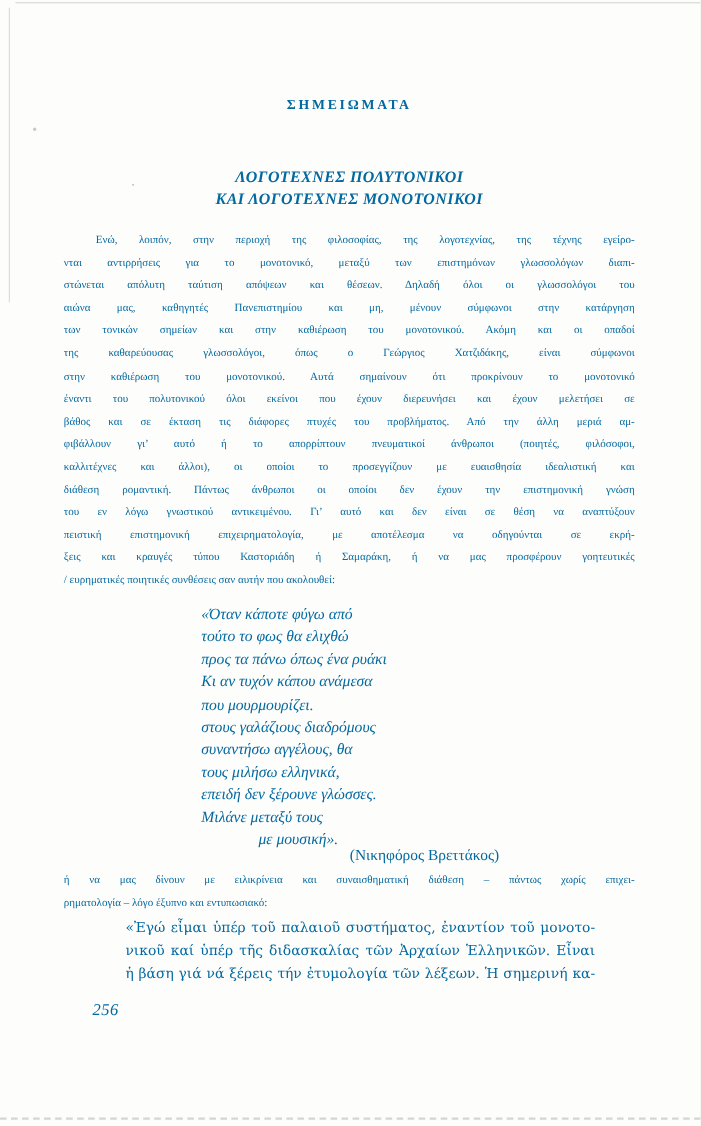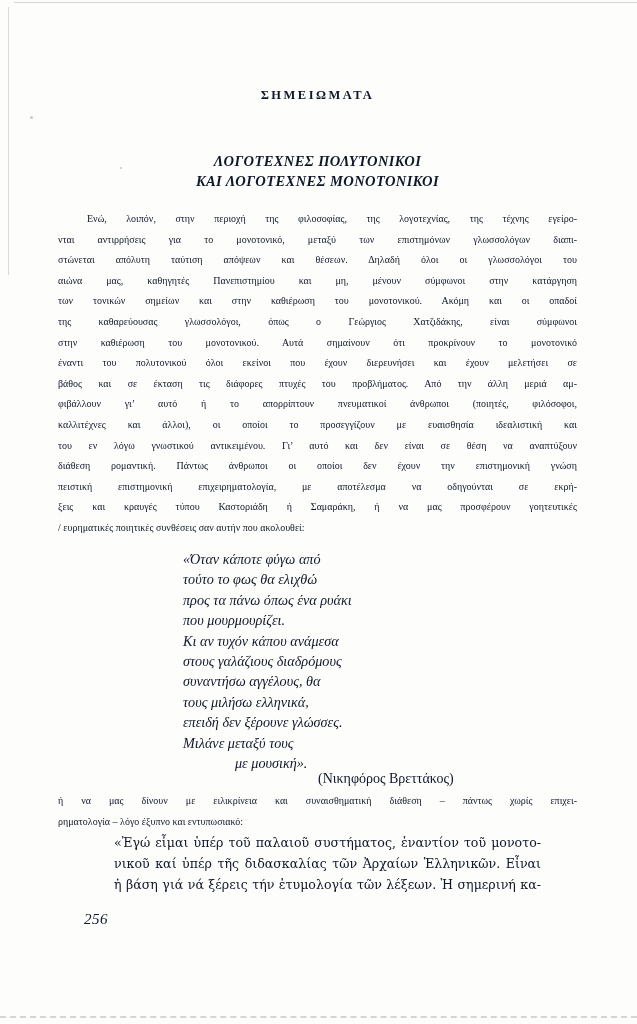--- a/index.html
+++ b/index.html
@@ -5,21 +5,21 @@
   html, body { margin: 0; padding: 0; }
   body {
     width: 637px; height: 1024px;
     background: #e9e9e6;
     font-family: "Liberation Serif", "DejaVu Serif", serif;
   }
   .page {
     position: relative;
     width: 637px; height: 1024px;
     background: #fdfdfb;
-    color: #0f172a;
+    color: #0369a1;
     overflow: hidden;
   }
   
   .scan-edge-top {
     position: absolute; top: 2px; left: 14px; right: 0;
     height: 1px; background: #d0d0ca; opacity: .85;
   }
   .scan-edge-left {
     position: absolute; left: 8px; top: 7px;
     width: 1px; height: 268px; background: #dadad4;
@@ -106,33 +106,33 @@
       <div class="jline">νται αντιρρήσεις για το μονοτονικό, μεταξύ των επιστημόνων γλωσσολόγων διαπι-</div>
       <div class="jline">στώνεται απόλυτη ταύτιση απόψεων και θέσεων. Δηλαδή όλοι οι γλωσσολόγοι του</div>
       <div class="jline">αιώνα μας, καθηγητές Πανεπιστημίου και μη, μένουν σύμφωνοι στην κατάργηση</div>
       <div class="jline">των τονικών σημείων και στην καθιέρωση του μονοτονικού. Ακόμη και οι οπαδοί</div>
       <div class="jline">της καθαρεύουσας γλωσσολόγοι, όπως ο Γεώργιος Χατζιδάκης, είναι σύμφωνοι</div>
       <div class="jline">στην καθιέρωση του μονοτονικού. Αυτά σημαίνουν ότι προκρίνουν το μονοτονικό</div>
       <div class="jline">έναντι του πολυτονικού όλοι εκείνοι που έχουν διερευνήσει και έχουν μελετήσει σε</div>
       <div class="jline">βάθος και σε έκταση τις διάφορες πτυχές του προβλήματος. Από την άλλη μεριά αμ-</div>
       <div class="jline">φιβάλλουν γι’ αυτό ή το απορρίπτουν πνευματικοί άνθρωποι (ποιητές, φιλόσοφοι,</div>
       <div class="jline">καλλιτέχνες και άλλοι), οι οποίοι το προσεγγίζουν με ευαισθησία ιδεαλιστική και</div>
+      <div class="jline">διάθεση ρομαντική. Πάντως άνθρωποι οι οποίοι δεν έχουν την επιστημονική γνώση</div>
       <div class="jline">του εν λόγω γνωστικού αντικειμένου. Γι’ αυτό και δεν είναι σε θέση να αναπτύξουν</div>
-      <div class="jline">διάθεση ρομαντική. Πάντως άνθρωποι οι οποίοι δεν έχουν την επιστημονική γνώση</div>
       <div class="jline">πειστική επιστημονική επιχειρηματολογία, με αποτέλεσμα να οδηγούνται σε εκρή-</div>
       <div class="jline">ξεις και κραυγές τύπου Καστοριάδη ή Σαμαράκη, ή να μας προσφέρουν γοητευτικές</div>
       <div class="jline lastline">/ ευρηματικές ποιητικές συνθέσεις σαν αυτήν που ακολουθεί:</div>
     </div>
 
     <div class="poem">
       <div class="poem-line">«Όταν κάποτε φύγω από</div>
       <div class="poem-line">τούτο το φως θα ελιχθώ</div>
       <div class="poem-line">προς τα πάνω όπως ένα ρυάκι</div>
+      <div class="poem-line">Κι αν τυχόν κάπου ανάμεσα</div>
       <div class="poem-line">που μουρμουρίζει.</div>
-      <div class="poem-line">Κι αν τυχόν κάπου ανάμεσα</div>
       <div class="poem-line">στους γαλάζιους διαδρόμους</div>
       <div class="poem-line">συναντήσω αγγέλους, θα</div>
       <div class="poem-line">τους μιλήσω ελληνικά,</div>
       <div class="poem-line">επειδή δεν ξέρουνε γλώσσες.</div>
       <div class="poem-line">Μιλάνε μεταξύ τους</div>
       <div class="poem-line">με μουσική».</div>
     </div>
 
     <div class="poem-attribution">(Νικηφόρος Βρεττάκος)</div>
 

